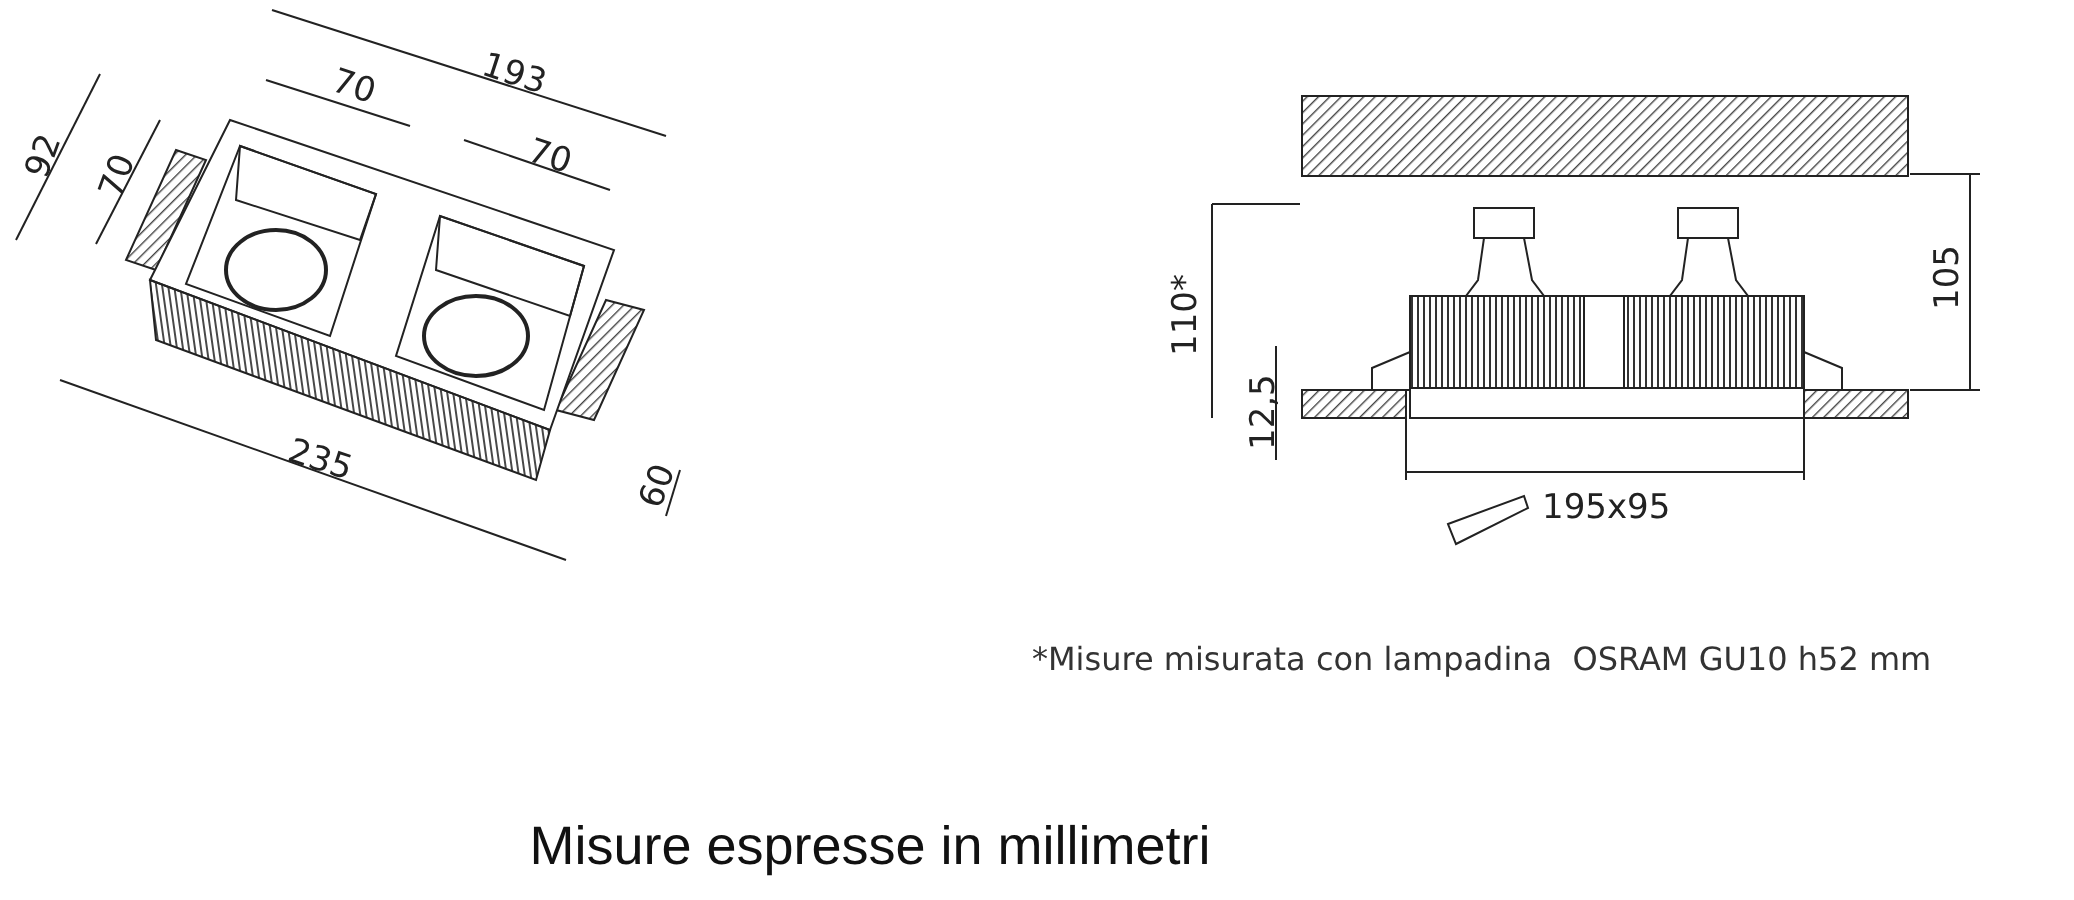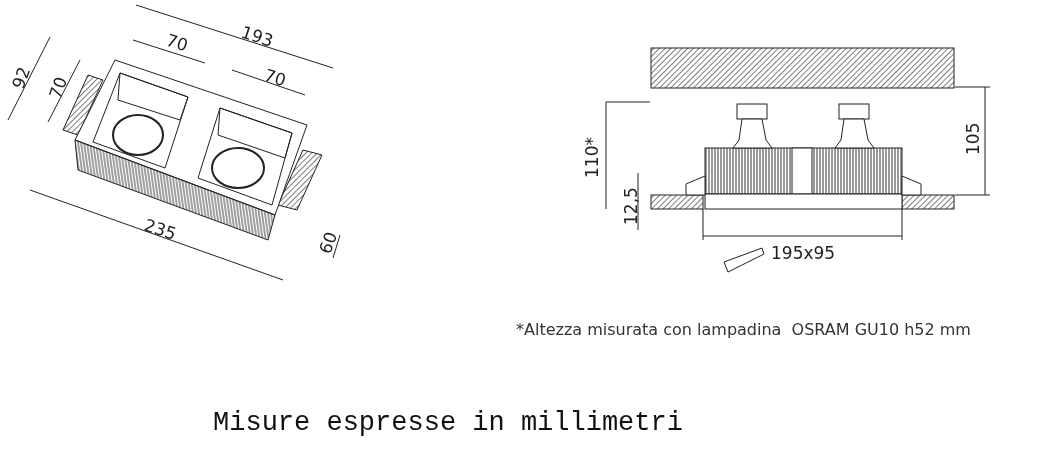--- a/index.html
+++ b/index.html
@@ -2,22 +2,22 @@
 <html><head>
 <meta charset="utf-8">
 <style>
   html, body { margin: 0; padding: 0; background: #ffffff; }
   body { width: 1037px; height: 450px; position: relative; overflow: hidden;
          font-family: "DejaVu Sans", sans-serif; }
   svg { position: absolute; left: 0; top: 0; }
   .dim { font-family: "DejaVu Sans", sans-serif; font-size: 17px; fill: #222; }
   .note { position: absolute; left: 516px; top: 320px; font-size: 16px; color: #333;
           font-family: "DejaVu Sans", sans-serif; white-space: pre; }
-  .caption { position: absolute; left: 16px; width: 864px; top: 408px; text-align: center;
-             font-size: 27px; color: #111; font-family: Liberation Mono, monospace; }
+  .caption { position: absolute; left: 3px; width: 864px; top: 408px; text-align: center;
+             font-size: 27px; color: #111; font-family: Liberation Sans, sans-serif; }
 </style>
 </head>
 <body>
 
 <svg width="1037" height="450" viewBox="0 0 1037 450">
   <defs>
     <pattern id="hatch" width="4" height="4" patternUnits="userSpaceOnUse" patternTransform="rotate(45)">
       <line x1="0" y1="0" x2="0" y2="4" stroke="#444" stroke-width="1.4"></line>
     </pattern>
     <pattern id="vfins" width="3" height="10" patternUnits="userSpaceOnUse">
@@ -94,14 +94,14 @@
     <polygon points="724,262 762,248 764,254 728,272" fill="#fff"></polygon>
   </g>
   <g>
     <text class="dim" x="598" y="178" transform="rotate(-90 598 178)">110*</text>
     <text class="dim" x="637" y="225" transform="rotate(-90 637 225)">12,5</text>
     <text class="dim" x="979" y="155" transform="rotate(-90 979 155)">105</text>
     <text class="dim" x="771" y="259">195x95</text>
   </g>
 </svg>
 
-<div class="note">*Altezza misurata con lampadina  OSRAM GU10 h52 mm</div>
+<div class="note">*Misure misurata con lampadina  OSRAM GU10 h52 mm</div>
 <div class="caption">Misure espresse in millimetri</div>
 
 </body></html>

